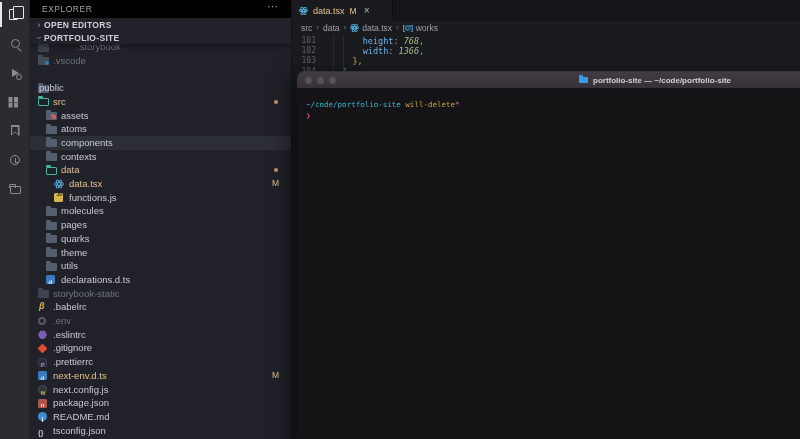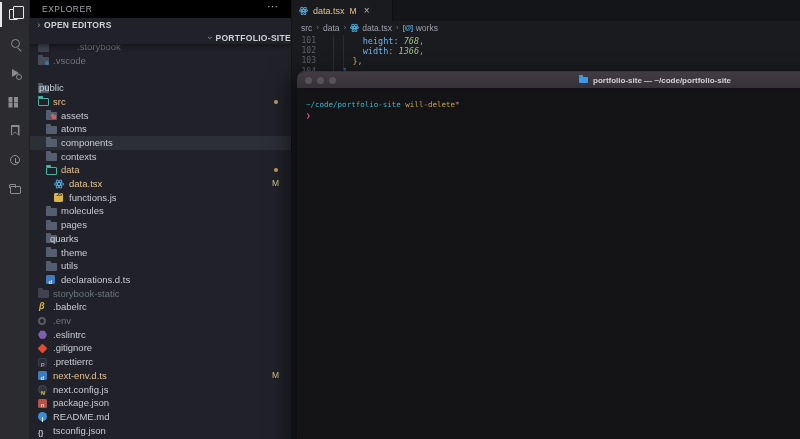--- a/index.html
+++ b/index.html
@@ -39,21 +39,21 @@
   
   #sidebar { position:absolute; left:30px; top:0; width:262px; height:439px; background:#212229;
     border-right:1px solid #131418; z-index:20; overflow:hidden; }
   #exp-header { position:absolute; left:0; top:0; width:100%; height:18px; z-index:6; background:#000000;
     display:flex; align-items:center; }
   #exp-title { margin-left:12px; font-size:8.5px; letter-spacing:.5px; color:#9fa3aa; }
   #exp-more { position:absolute; right:12px; top:0; font-size:11px; color:#a8acb2; letter-spacing:1px; cursor:default; }
   .section-row { position:absolute; left:0; width:100%; height:13px; z-index:6; background:#212229;
     display:flex; align-items:center; font-size:8.5px; font-weight:bold; color:#ced1d6; letter-spacing:.3px; }
   #sec-open { top:18px; }
-  #sec-root { top:31px; box-shadow:0 3px 4px rgba(0,0,0,.35);justify-content:flex-end; }
+  #sec-root { top:31px; box-shadow:0 3px 4px rgba(0,0,0,.35); }
   .chev { display:inline-block; width:10px; margin-left:4px; color:#9ca0a6; font-size:9px; font-weight:normal; text-align:center; }
   .chev.down { transform:rotate(90deg); }
 
   #tree { position:absolute; inset:0; z-index:2; }
   .tree-row { position:absolute; left:0; width:100%; height:13.7px; line-height:13.7px; cursor:pointer; }
   .tree-row.hover { background:#2c2f36; }
   .tlabel { position:absolute; top:0; font-size:9.5px; color:#c8ccd2; white-space:nowrap; }
   .tree-row.dim .tlabel { color:#6e747c; }
   .tree-row.mod .tlabel { color:#e2c08d; }
   .tbadge { position:absolute; right:12px; top:0; font-size:8.5px; color:#e2c08d; }
@@ -225,21 +225,21 @@
         <div class="tree-row" style="top: 204.4px;">
           <span class="tico ic-folder" style="left: 16px;"></span>
           <span class="tlabel" style="left: 31px;">molecules</span>
         </div>
         <div class="tree-row" style="top: 218.1px;">
           <span class="tico ic-folder" style="left: 16px;"></span>
           <span class="tlabel" style="left: 31px;">pages</span>
         </div>
         <div class="tree-row" style="top: 231.8px;">
           <span class="tico ic-folder" style="left: 16px;"></span>
-          <span class="tlabel" style="left: 20px;">quarks</span>
+          <span class="tlabel" style="left: 31px;">quarks</span>
         </div>
         <div class="tree-row" style="top: 245.5px;">
           <span class="tico ic-folder" style="left: 16px;"></span>
           <span class="tlabel" style="left: 31px;">theme</span>
         </div>
         <div class="tree-row" style="top: 259.2px;">
           <span class="tico ic-folder" style="left: 16px;"></span>
           <span class="tlabel" style="left: 31px;">utils</span>
         </div>
         <div class="tree-row" style="top: 272.9px;">

